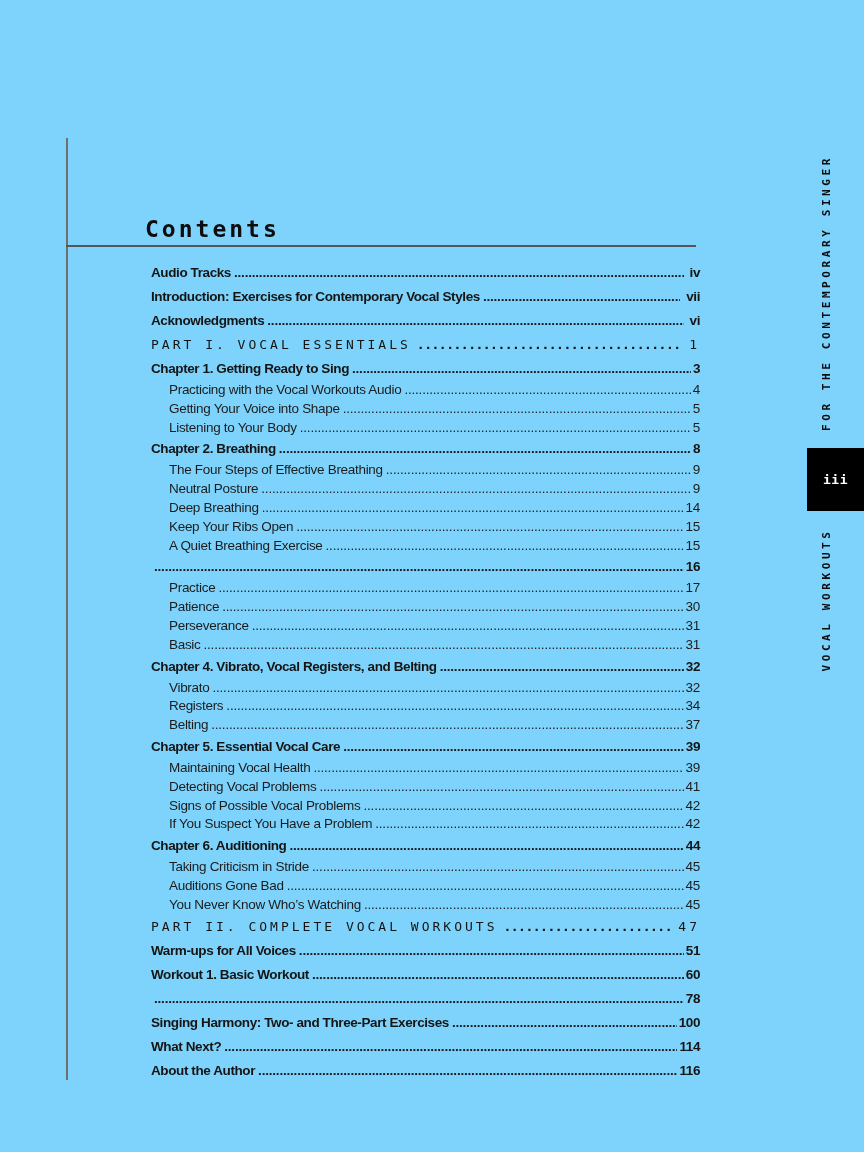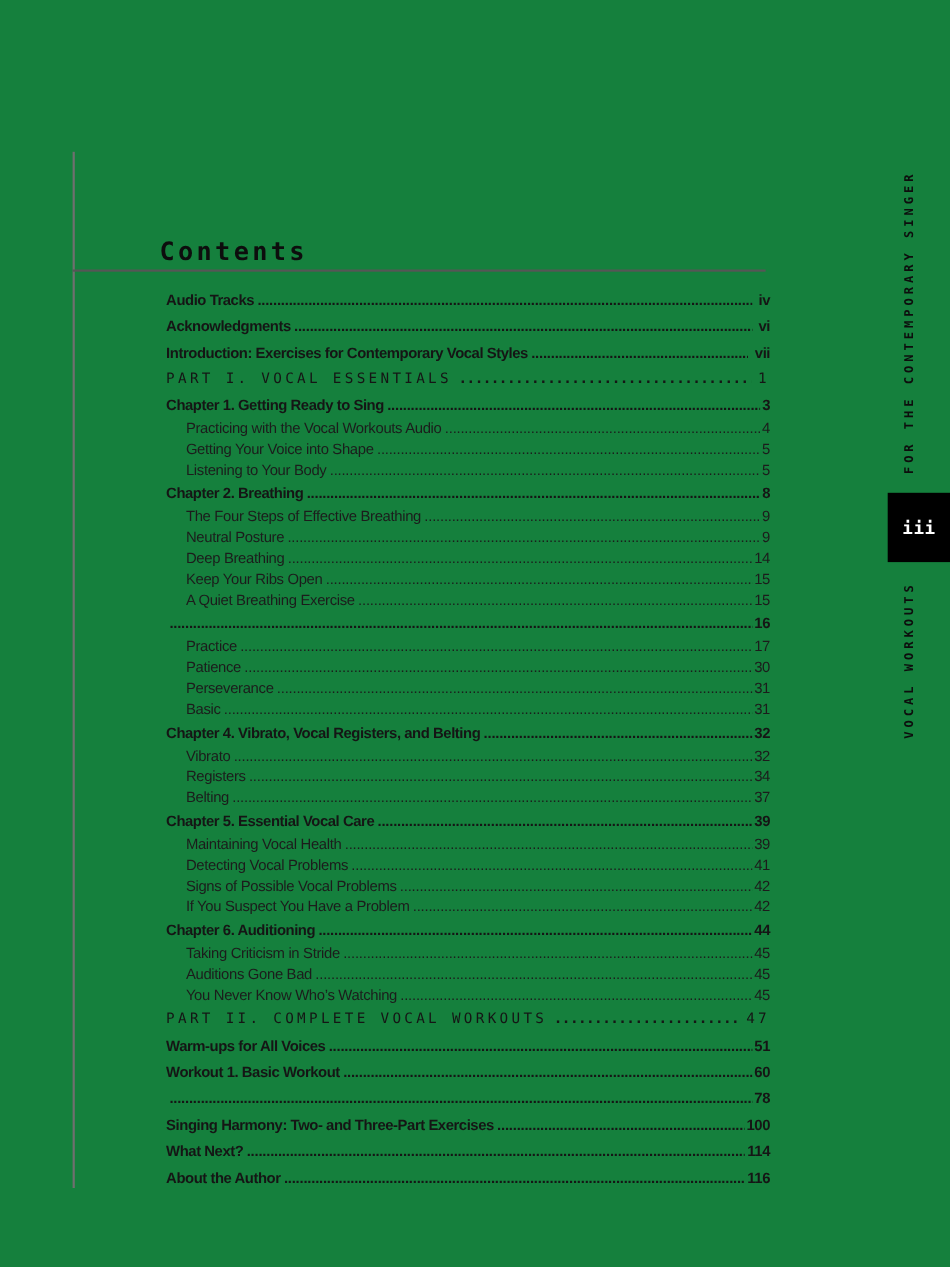--- a/index.html
+++ b/index.html
@@ -1,19 +1,19 @@
 <!DOCTYPE html>
 <html><head>
 <meta charset="utf-8">
 <style>
   html, body { margin: 0; padding: 0; background: #ffffff; }
   body { width: 864px; height: 1152px; position: relative; overflow: hidden;
          font-family: "Liberation Sans", sans-serif; color: #111; }
 
-  .page { position: absolute; inset: 0; background: #15803d; }
+  .page { position: absolute; inset: 0; background: #7dd3fc; }
 
   
   .v-rule { position: absolute; left: 66px; top: 138px; width: 1.5px; height: 942px;
             background: #6f6f6f; }
   .h-rule { position: absolute; left: 66px; top: 245px; width: 630px; height: 1.5px;
             background: #565656; }
 
   
   .page-title { position: absolute; left: 145px; top: 201px;
                 font-family: "DejaVu Sans Mono", monospace;
@@ -22,21 +22,21 @@
   
   .spine { position: absolute; left: 677px; width: 300px; height: 20px; line-height: 20px;
            transform: rotate(-90deg); text-align: center;
            font-family: "DejaVu Sans Mono", monospace; font-weight: bold;
            font-size: 11px; letter-spacing: 3.6px; color: #0d0d0d; white-space: nowrap; }
   .spine-top { top: 283px; }
   .spine-bottom { top: 590px; }
   .folio-badge { position: absolute; left: 807px; top: 448px; width: 57px; height: 63px;
                  background: #000; color: #fff; display: flex; align-items: center;
                  justify-content: center; font-family: "DejaVu Sans Mono", monospace;
-                 font-weight: bold; font-size: 16px; letter-spacing: 0.5px; }
+                 font-weight: bold; font-size: 13px; letter-spacing: 0.5px; }
 
   
   .toc { position: absolute; left: 127px; top: 261px; width: 549px; margin-left: 24px; }
   .row { display: flex; align-items: baseline; height: 24px; line-height: 24px;
          font-size: 13.5px; font-weight: bold; letter-spacing: -0.4px; color: #151515;
          white-space: nowrap; }
   .row.sub { height: 18.8px; line-height: 18.8px; font-weight: normal;
              letter-spacing: -0.3px; padding-left: 18px; color: #1c1c1c; }
   .row.part { font-family: "DejaVu Sans Mono", monospace; font-size: 13px;
               letter-spacing: 3px; font-weight: normal; }
@@ -62,28 +62,28 @@
 
   <h1 class="page-title">Contents</h1>
 
   <div class="toc">
       <div class="row front">
     <span class="label">Audio Tracks</span>
     <span class="leader"></span>
     <span class="pagenum">iv</span>
   </div>
       <div class="row front">
+    <span class="label">Introduction: Exercises for Contemporary Vocal Styles</span>
+    <span class="leader"></span>
+    <span class="pagenum">vii</span>
+  </div>
+      <div class="row front">
     <span class="label">Acknowledgments</span>
     <span class="leader"></span>
     <span class="pagenum">vi</span>
-  </div>
-      <div class="row front">
-    <span class="label">Introduction: Exercises for Contemporary Vocal Styles</span>
-    <span class="leader"></span>
-    <span class="pagenum">vii</span>
   </div>
       <div class="row part">
     <span class="label">PART I. VOCAL ESSENTIALS</span>
     <span class="leader"></span>
     <span class="pagenum">1</span>
   </div>
       <div class="row chapter">
     <span class="label">Chapter 1. Getting Ready to Sing</span>
     <span class="leader"></span>
     <span class="pagenum">3</span>

